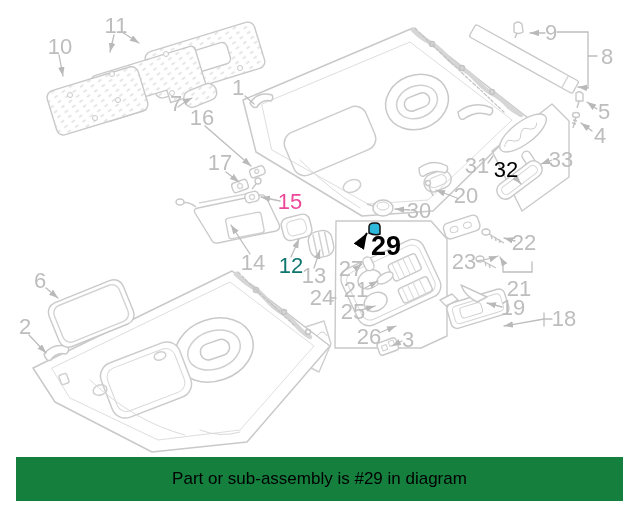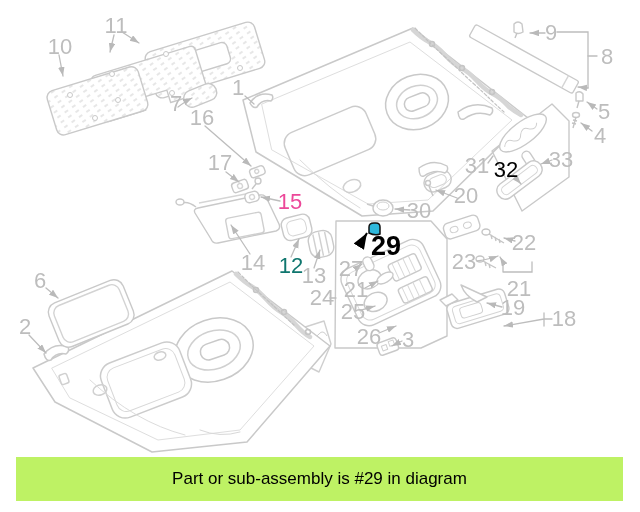--- a/index.html
+++ b/index.html
@@ -296,17 +296,17 @@
       <div class="callout" style="left: 369px; top: 337px; color: rgb(189, 189, 189);">26</div>
       <div class="callout" style="left: 351px; top: 269px; color: rgb(189, 189, 189);">27</div>
       <div class="callout" style="left: 356px; top: 290px; color: rgb(189, 189, 189);">21</div>
       <div class="callout hl" style="left: 350px; top: 246px;">29</div>
       <div class="callout" style="left: 419px; top: 211px; color: rgb(189, 189, 189);">30</div>
       <div class="callout" style="left: 477px; top: 166px; color: rgb(189, 189, 189);">31</div>
       <div class="callout" style="left: 506px; top: 170px; color: #000000;">32</div>
       <div class="callout" style="left: 561px; top: 160px; color: rgb(189, 189, 189);">33</div>
     </div>
 
-  <div class="banner" style="background: #bef264; color: rgb(0, 0, 0);">
+  <div class="banner" style="background: #15803d; color: rgb(0, 0, 0);">
     <div>Part or sub-assembly is #29 in diagram</div>
   </div>
 
 </div>
 
 </body></html>

